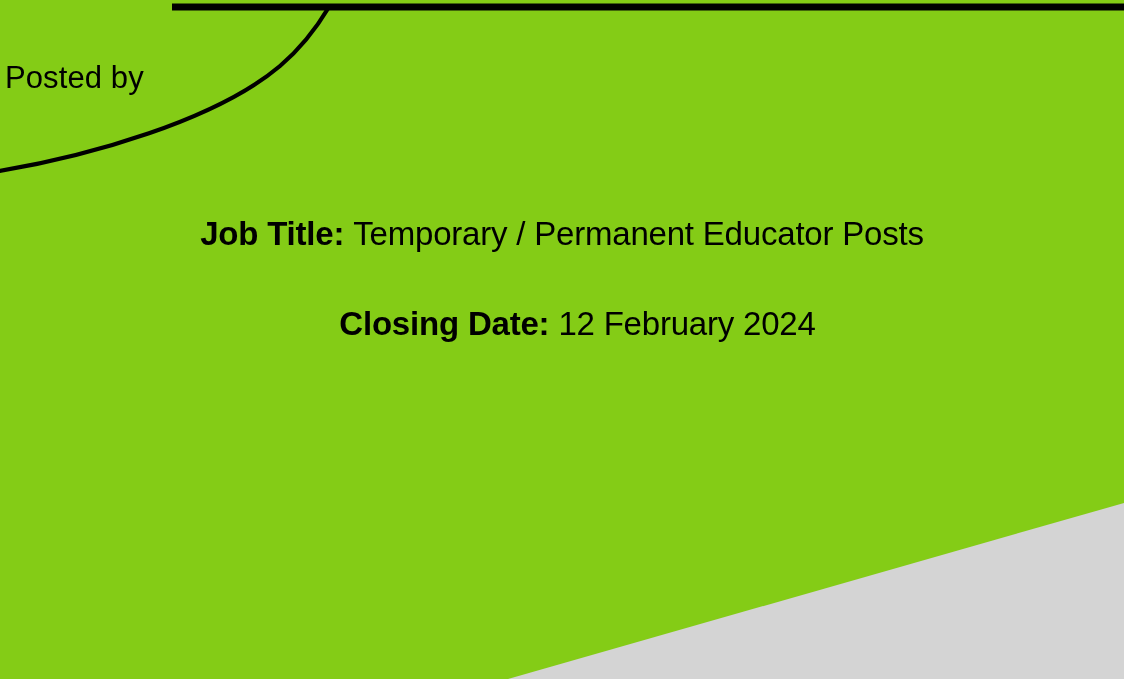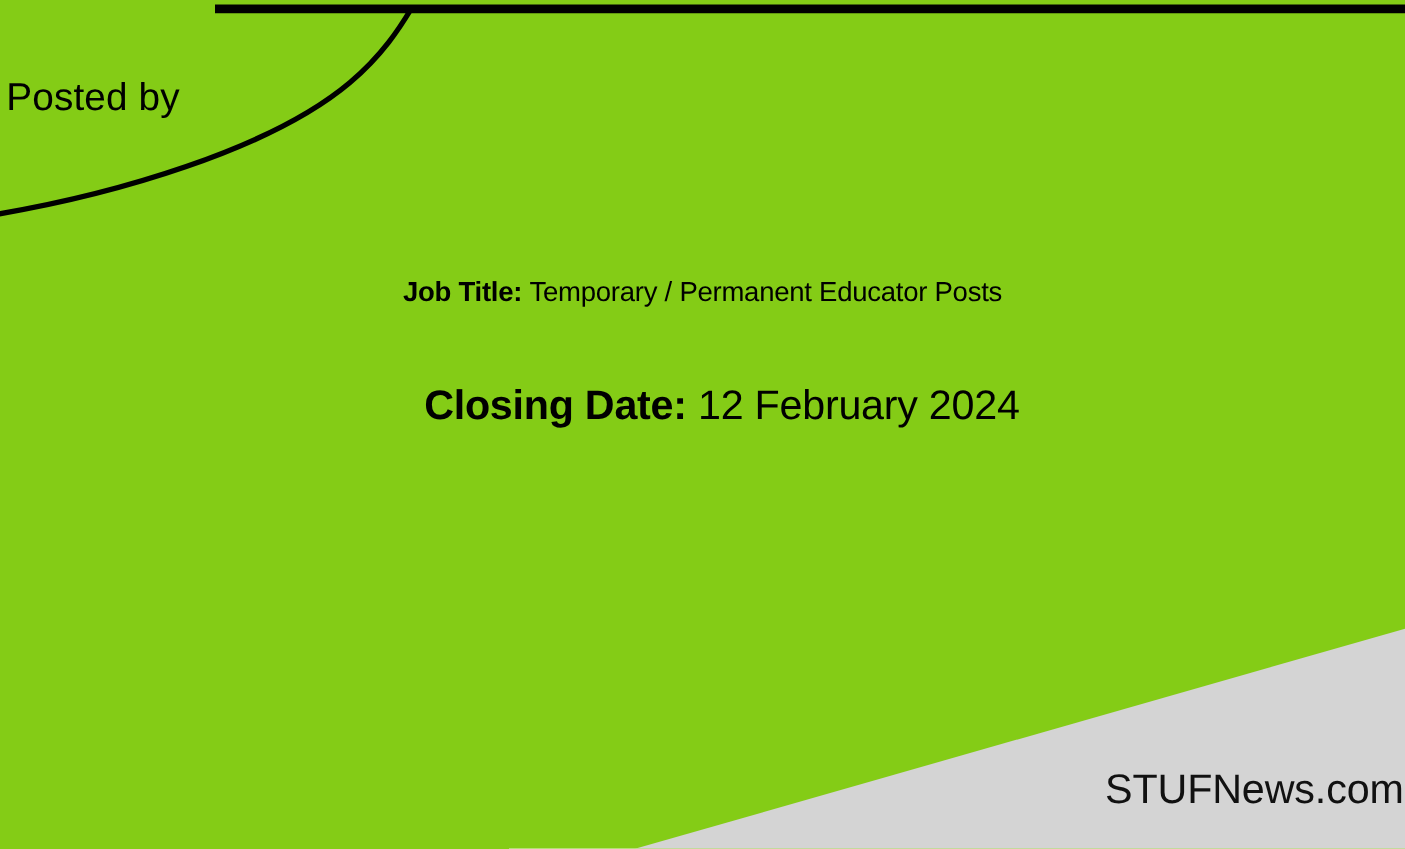--- a/index.html
+++ b/index.html
@@ -52,21 +52,21 @@
     white-space: nowrap;
   }
   #headline {
     font-size: 33px;
     font-weight: bold;
     line-height: 44px;
     letter-spacing: -0.2px;
     margin-bottom: 46px;
   }
   #job-title-line {
-    font-size: 22px;
+    font-size: 33px;
     font-weight: 400;
     line-height: 44px;
     letter-spacing: -0.2px;
     margin-bottom: 46px;
   }
   #closing-date-line {
     font-size: 33px;
     font-weight: 400;
     line-height: 44px;
     letter-spacing: -0.2px;
@@ -117,15 +117,14 @@
 
   <div id="content">
 
 
     <div id="job-title-line" class="line"><span class="lbl">Job Title: </span><span class="val">Temporary / Permanent Educator Posts</span></div>
 
     <div id="closing-date-line" class="line"><span class="lbl">Closing Date: </span><span class="val">12 February 2024</span></div>
 
   </div>
 
-  <div id="watermark">STUFNews.com</div>
 
 </div>
 
 </body></html>

